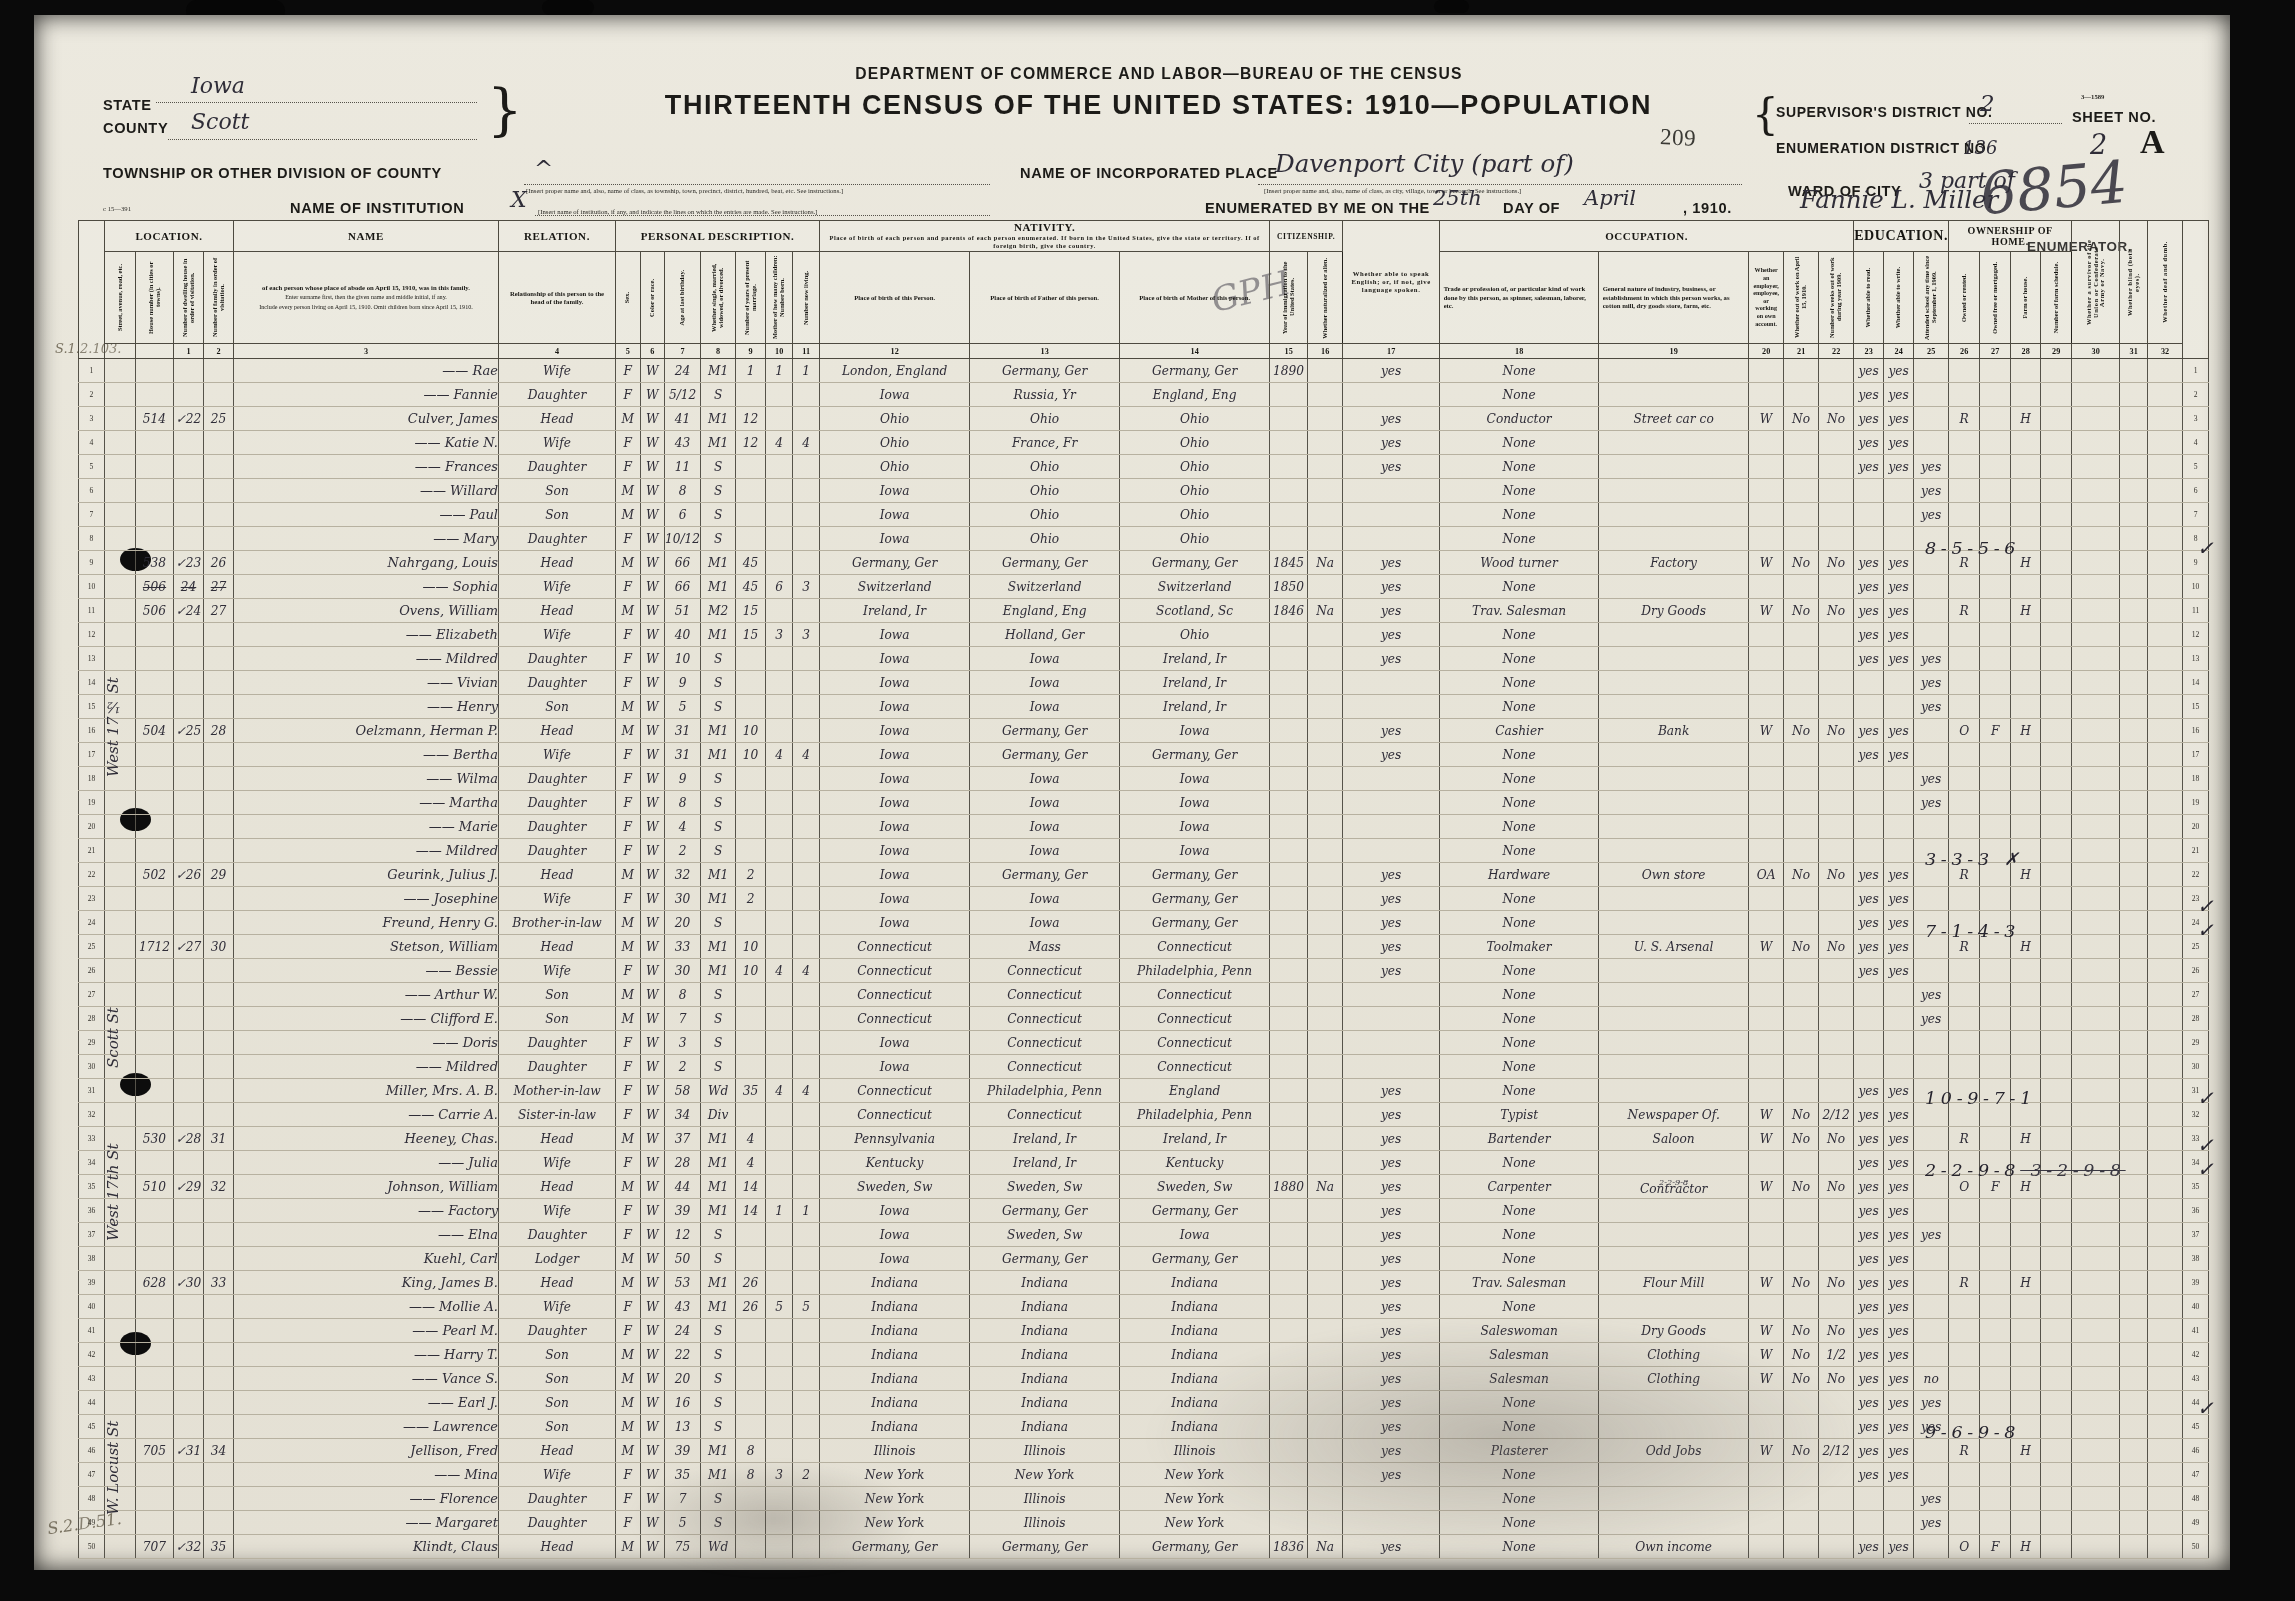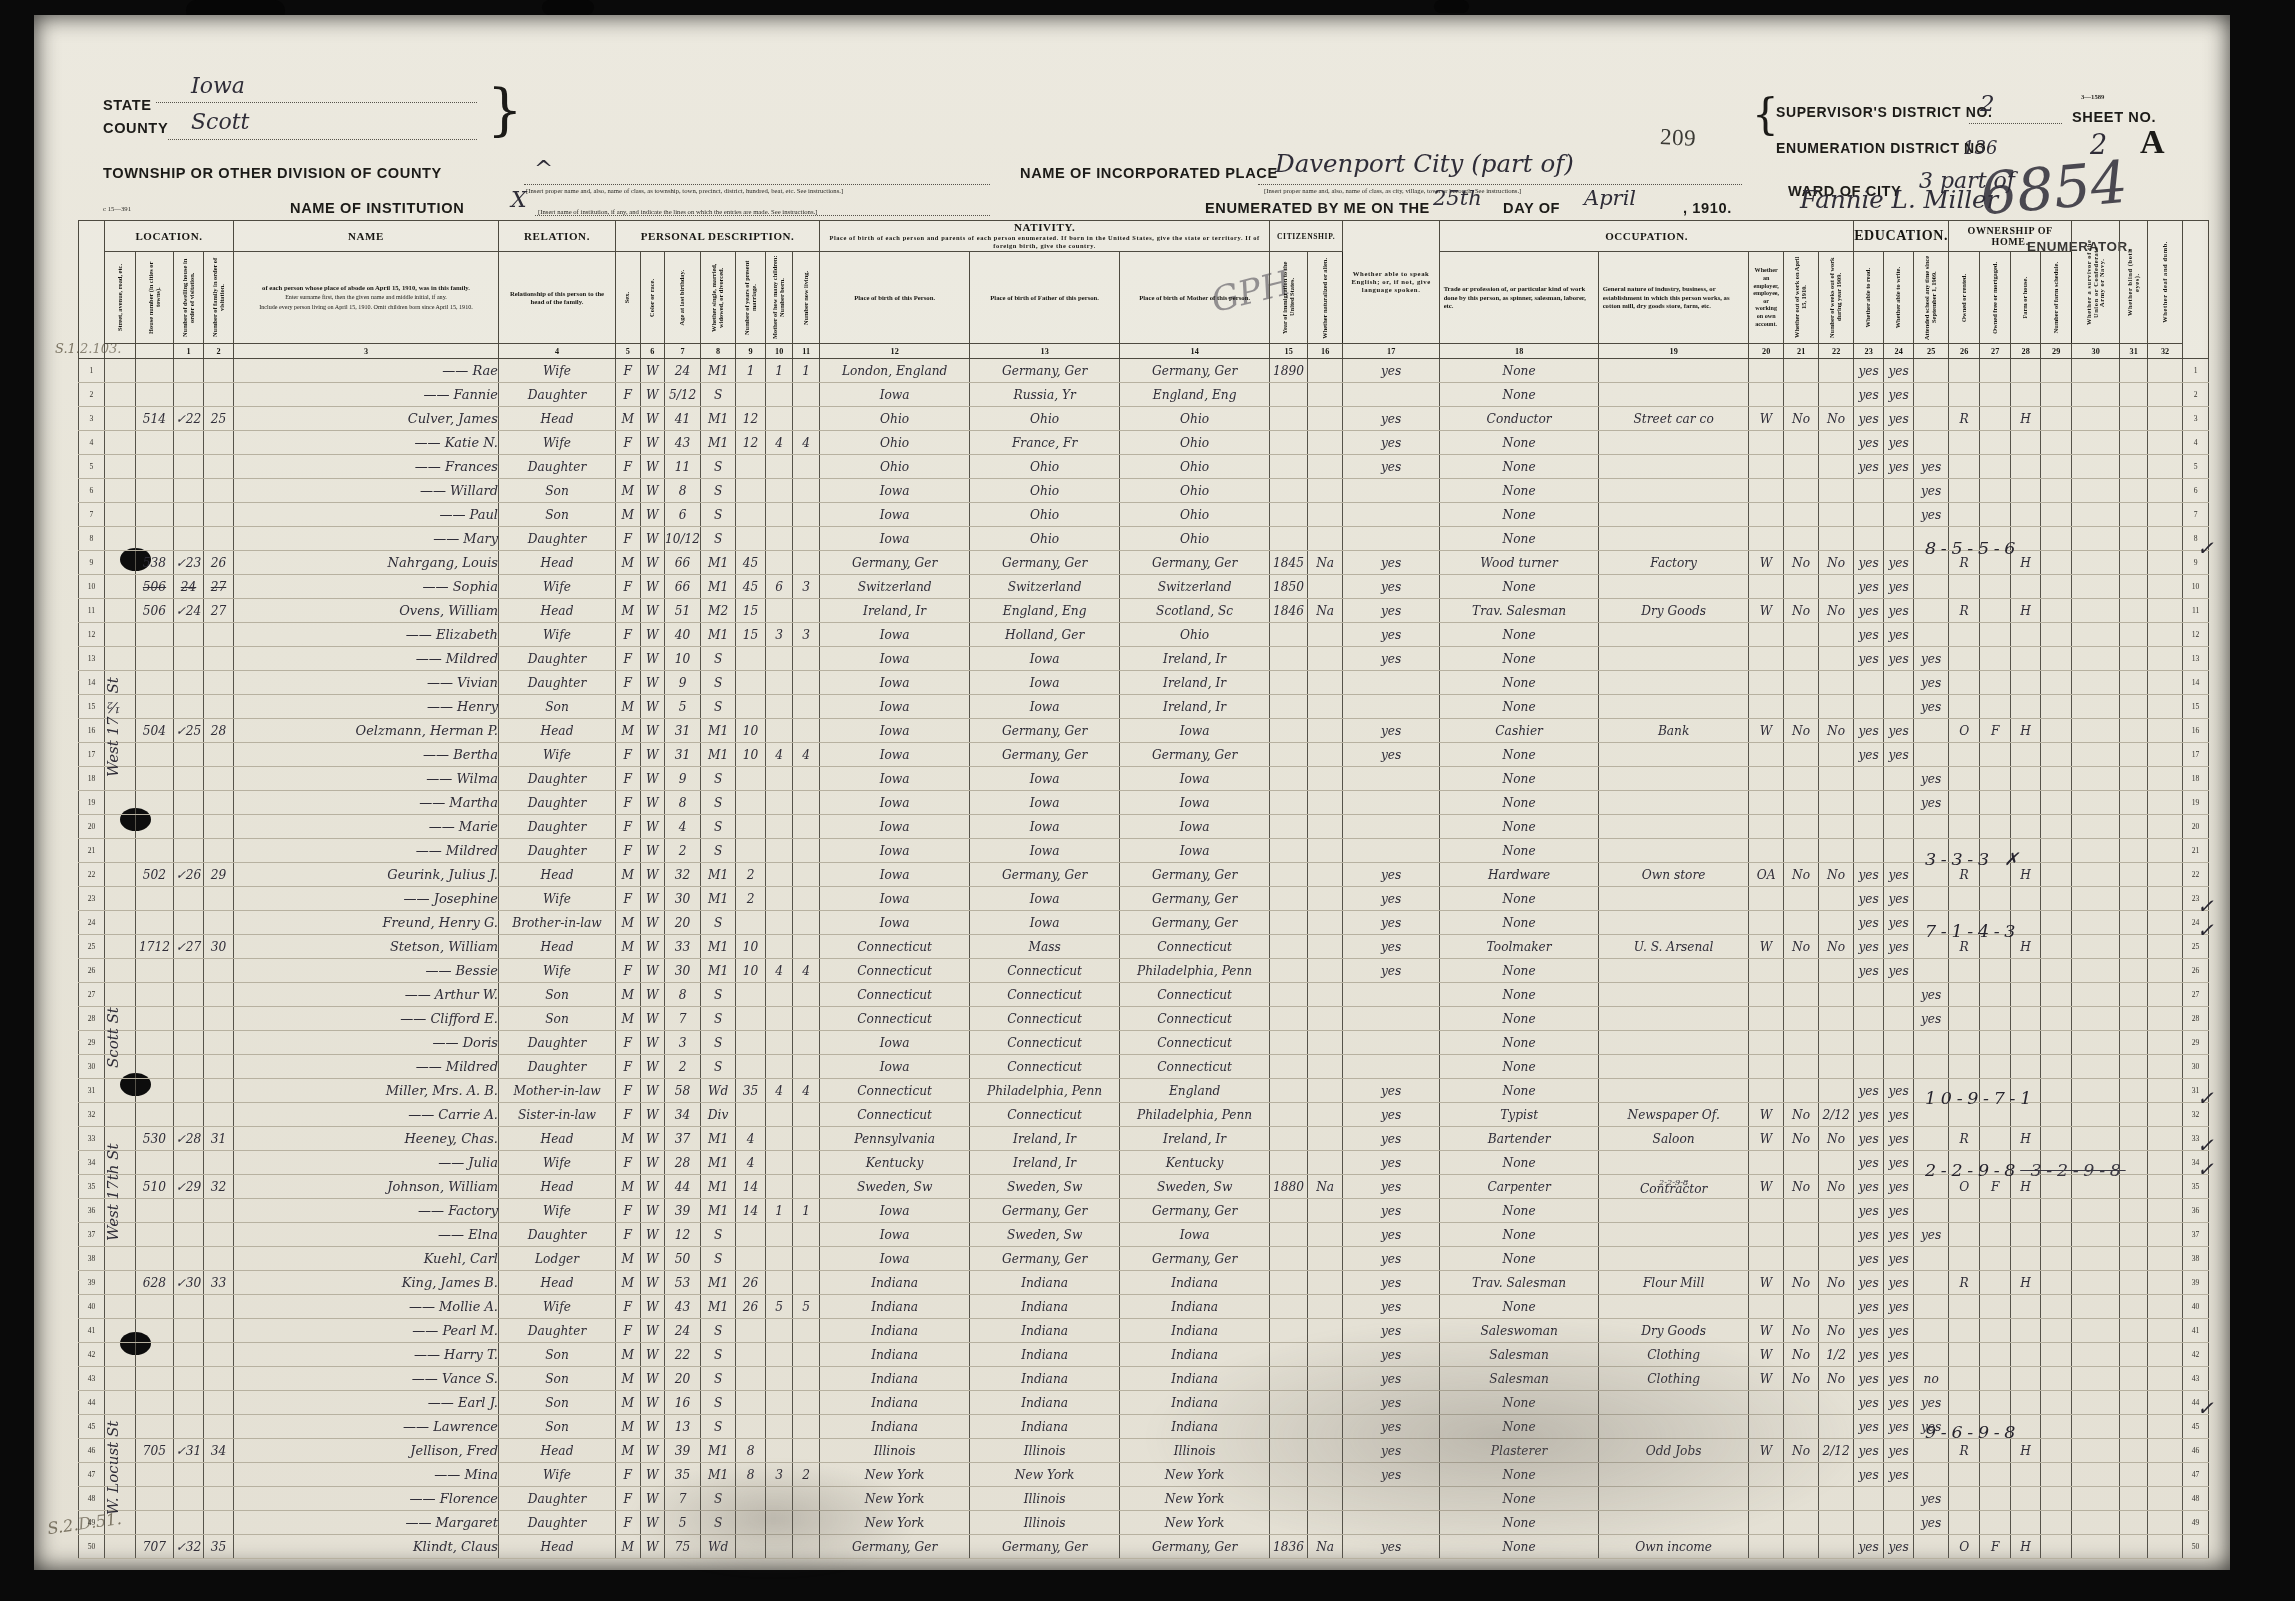--- a/index.html
+++ b/index.html
@@ -59,20 +59,22 @@
   <div class="blob" style="left:542px;top:0;width:52px;height:15px;"></div>
   <div class="blob" style="left:1434px;top:0;width:35px;height:13px;"></div>
 
   <div id="paper">
 
     <div class="hole" style="left:86px;top:533px;"></div>
     <div class="hole" style="left:86px;top:793px;"></div>
     <div class="hole" style="left:86px;top:1058px;"></div>
     <div class="hole" style="left:86px;top:1317px;"></div>
 
+    <div class="lbl sc" style="left:688px;top:50px;width:874px;text-align:center;font-size:15.7px;letter-spacing:1.2px;">DEPARTMENT OF COMMERCE AND LABOR—BUREAU OF THE CENSUS</div>
+    <div class="lbl sc" style="left:629px;top:75px;width:991px;text-align:center;font-size:27px;letter-spacing:1.7px;">THIRTEENTH CENSUS OF THE UNITED STATES: 1910—POPULATION</div>
     <div class="lbl" style="left:1626px;top:110px;font-family:'Liberation Serif',serif;font-size:23px;transform:rotate(3deg);color:#3b3a35;">209</div>
     <div class="hw" style="position:absolute;left:1177px;top:256px;font-size:34px;transform:rotate(-14deg);opacity:.55;">GPH</div>
 
     <div class="lbl sc" style="left:69px;top:69px;font-size:14.6px;margin-top:13px;">STATE</div>
     <div class="hw" style="position:absolute;left:157px;top:58px;font-size:22px;">Iowa</div>
     <div class="dot" style="left:122px;top:87px;width:321px;"></div>
     <div class="lbl sc" style="left:69px;top:105px;font-size:14.6px;">COUNTY</div>
     <div class="hw" style="position:absolute;left:157px;top:94px;font-size:22px;">Scott</div>
     <div class="dot" style="left:134px;top:124px;width:309px;"></div>
     <div class="brace" style="left:453px;top:62px;font-size:56px;">}</div>

